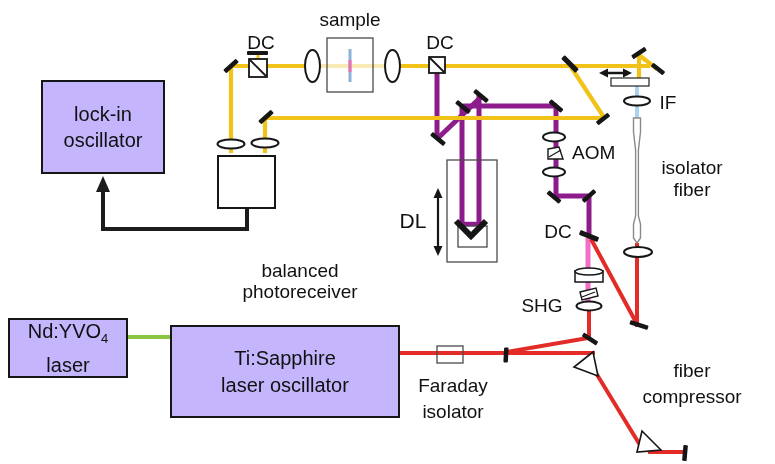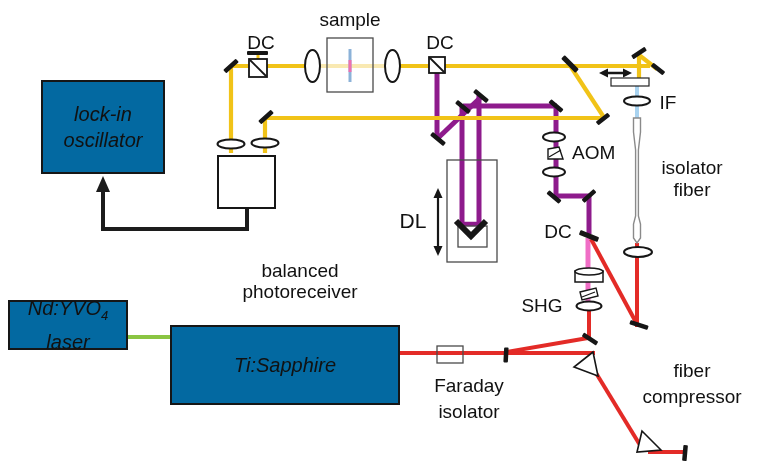--- a/index.html
+++ b/index.html
@@ -1,22 +1,22 @@
 <!DOCTYPE html>
 <html style="--c-probe_yellow: #f1c318; --c-probe_yellow_pale: #f9e9b2; --c-pump_purple: #8e1b8c; --c-fundamental_red: #e32b27; --c-shg_pink: #f06ec6; --c-fiber_output_blue: #a9d3f0; --c-pump_laser_green: #8ac542; --c-signal_black: #1c1c1c;"><head>
 <meta charset="utf-8">
 <style>
   html,body{margin:0;padding:0;background:#fff;}
   #stage{position:relative;width:775px;height:464px;background:#fff;overflow:hidden;
          font-family:"Liberation Sans", sans-serif;color:#111;}
   #optics-svg{position:absolute;left:0;top:0;}
   .lbl{position:absolute;font-size:19px;line-height:21px;text-align:center;white-space:nowrap;}
-  .box{position:absolute;background:#0369a1;border:2.5px solid #161616;box-sizing:border-box;
+  .box{position:absolute;background:#c4b5fd;border:2.5px solid #161616;box-sizing:border-box;
        display:flex;flex-direction:column;align-items:center;justify-content:center;
-       font-size:20px;line-height:26px;text-align:right;font-style:italic;}
+       font-size:20px;line-height:26px;text-align:right;}
   .box-pr{position:absolute;background:#fff;border:2.2px solid #161616;box-sizing:border-box;}
   sub{font-size:13px;}
   
   .st-yellow{stroke:var(--c-probe_yellow);}
   .st-yellowpale{stroke:var(--c-probe_yellow_pale);}
   .st-purple{stroke:var(--c-pump_purple);}
   .st-red{stroke:var(--c-fundamental_red);}
   .st-pink{stroke:var(--c-shg_pink);}
   .st-blue{stroke:var(--c-fiber_output_blue);}
   .st-green{stroke:var(--c-pump_laser_green);}
@@ -152,46 +152,47 @@
     </g>
   </svg>
 
   <div class="box" style="left:41px;top:80px;width:124px;height:94px;">
     <div>lock-in</div>
     <div>oscillator</div>
   </div>
 
   <div class="box-pr" style="left:217px;top:155px;width:59px;height:54px;"></div>
 
-  <div class="box" style="left:8px;top:300px;width:120px;height:50px;">
+  <div class="box" style="left:8px;top:318px;width:120px;height:60px;">
     <div><span>Nd:YVO</span><sub>4</sub></div>
     <div>laser</div>
   </div>
 
-  <div class="box" style="left:170px;top:325px;width:230px;height:80px;line-height:27px;">
+  <div class="box" style="left:170px;top:325px;width:230px;height:93px;line-height:27px;">
     <div>Ti:Sapphire</div>
+    <div>laser oscillator</div>
   </div>
 
   <div class="lbl" style="left:310px;top:9px;width:80px;">sample</div>
   <div class="lbl" style="left:241px;top:32px;width:40px;">DC</div>
   <div class="lbl" style="left:420px;top:32px;width:40px;">DC</div>
   <div class="lbl" style="left:536px;top:221px;width:44px;">DC</div>
   <div class="lbl" style="left:650px;top:92px;width:36px;">IF</div>
   <div class="lbl" style="left:572px;top:142px;width:64px;text-align:left;">AOM</div>
   <div class="lbl" style="left:642px;top:157px;width:100px;line-height:22px;">
     <div>isolator</div>
     <div>fiber</div>
   </div>
   <div class="lbl" style="left:394px;top:210px;width:38px;font-size:21px;">DL</div>
   <div class="lbl" style="left:512px;top:279px;width:60px;margin-top:16px;">SHG</div>
   <div class="lbl" style="left:218px;top:228px;width:164px;margin-top:32px;">
     <div>balanced</div>
     <div>photoreceiver</div>
   </div>
-  <div class="lbl" style="left:401px;top:373px;width:104px;line-height:26px;padding-left:16px;">
+  <div class="lbl" style="left:401px;top:373px;width:104px;line-height:26px;">
     <div>Faraday</div>
     <div>isolator</div>
   </div>
   <div class="lbl" style="left:615px;top:358px;width:154px;line-height:26px;">
     <div>fiber</div>
     <div>compressor</div>
   </div>
 
 </div>
 

